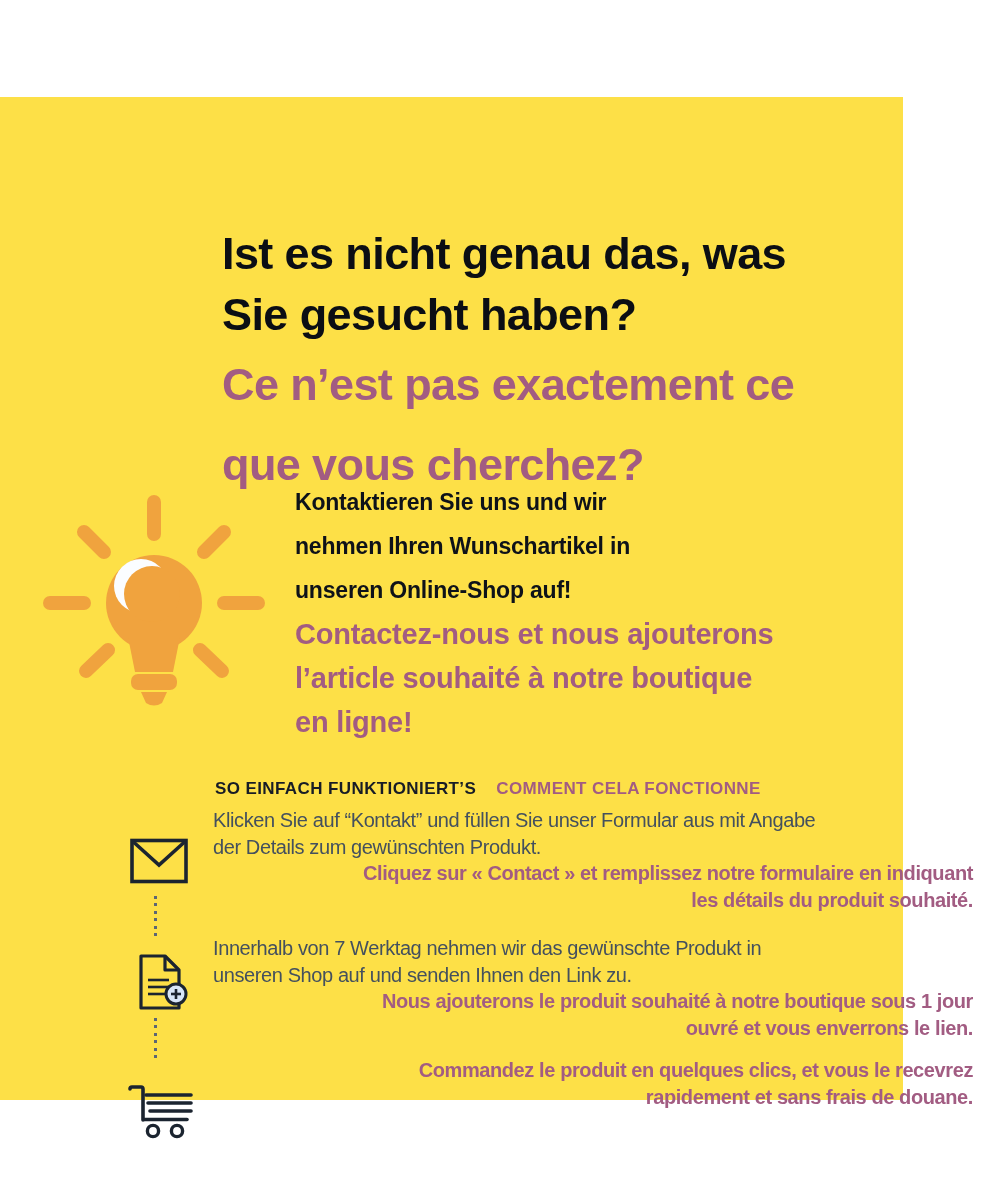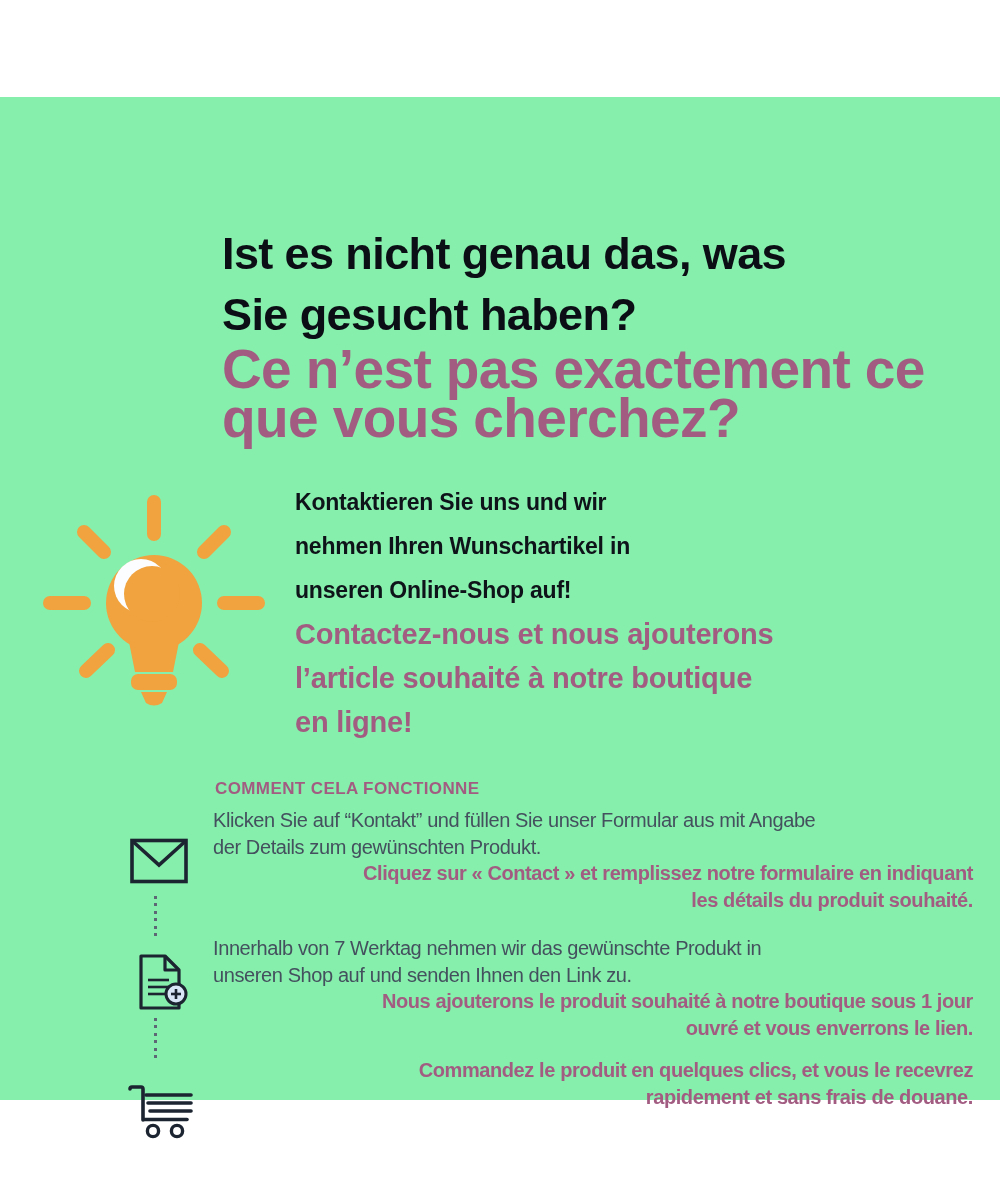--- a/index.html
+++ b/index.html
@@ -1,33 +1,33 @@
 <!DOCTYPE html>
 <html><head>
 <meta charset="utf-8">
 <style>
   html,body{margin:0;padding:0;}
   body{
     width:1000px;height:1200px;position:relative;background:#ffffff;
     font-family:"Liberation Sans", sans-serif;overflow:hidden;
   }
   .panel{
-    position:absolute;left:0;top:97px;width:1000px;height:1003px;
-    background:#86efac;
+    position:absolute;left:0;top:97px;width:903px;height:1003px;
+    background:#fde047;
   }
   .abs{position:absolute;}
   .preline{white-space:pre-line;}
 
   
   .heading-de{
     left:222px;top:126px;font-size:45px;line-height:61px;font-weight:700;
     color:#0b0e14;letter-spacing:-0.6px;
   }
   .heading-fr{
-    left:222px;top:248px;font-size:55px;line-height:49px;font-weight:700;
+    left:222px;top:248px;font-size:45px;line-height:80px;font-weight:700;
     color:#a25c82;letter-spacing:-0.6px;
   }
 
   
   .intro-de{
     left:295px;top:383px;font-size:23px;line-height:44px;font-weight:700;
     color:#0e1219;letter-spacing:-0.2px;
   }
   .intro-fr{
     left:295px;top:515px;font-size:29px;line-height:44px;font-weight:700;
@@ -91,20 +91,21 @@
   </svg>
 
   <div class="abs intro-de preline">Kontaktieren Sie uns und wir
 nehmen Ihren Wunschartikel in
 unseren Online-Shop auf!</div>
   <div class="abs intro-fr preline">Contactez-nous et nous ajouterons
 l’article souhaité à notre boutique
 en ligne!</div>
 
   <div class="abs how-row">
+    <span class="how-de">SO EINFACH FUNKTIONIERT’S</span>
     <span class="how-fr">COMMENT CELA FONCTIONNE</span>
   </div>
 
   <svg class="abs icon-envelope" viewBox="0 0 58 46">
     <rect x="2" y="2.5" width="54" height="41" fill="none" stroke="#1b2430" stroke-width="3.6"></rect>
     <path d="M3.5 4 L29 27 L54.5 4" fill="none" stroke="#1b2430" stroke-width="3.6"></path>
   </svg>
 
   <div class="abs dotted dotted1"></div>
 

